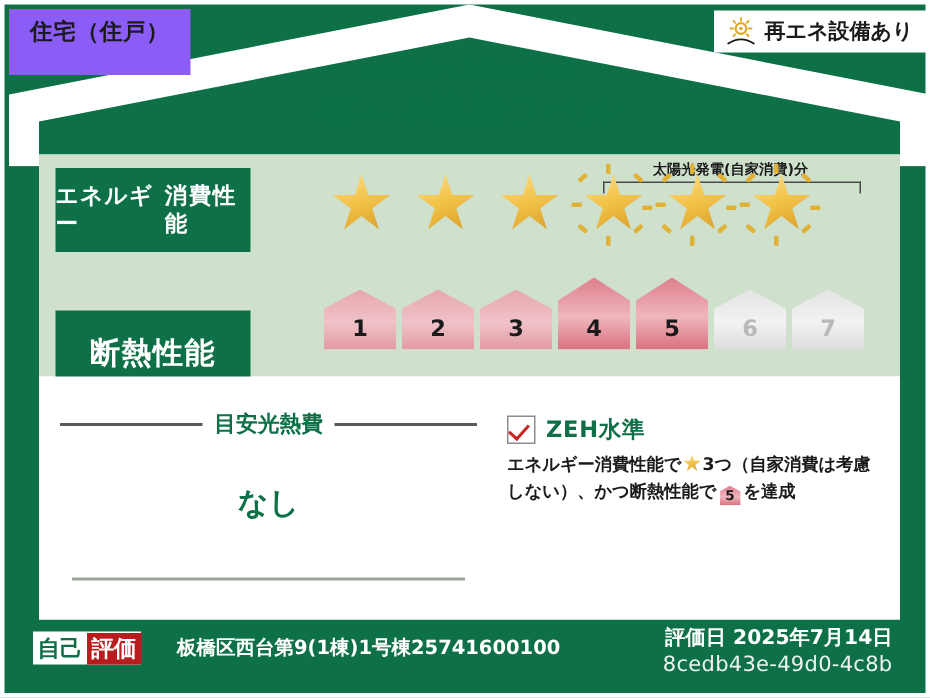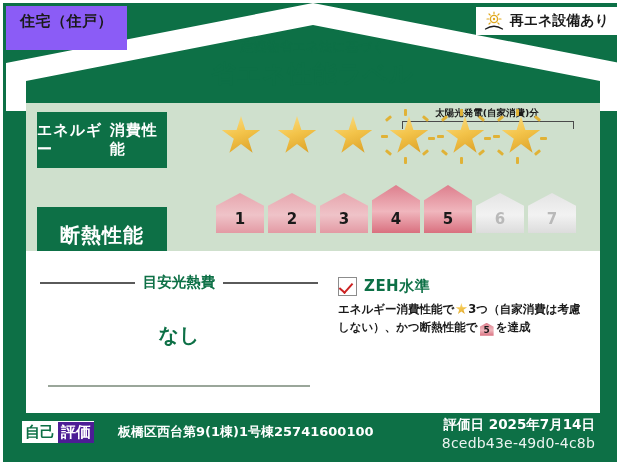--- a/index.html
+++ b/index.html
@@ -131,21 +131,21 @@
   .footer{position:absolute;left:0;bottom:3px;width:614px;height:48px;}
   .selfeval{
     position:absolute;left:19px;top:10px;height:22px;
     display:flex;align-items:flex-end;background:#ffffff;
   }
   .selfeval .a,.selfeval .b{
     font-size:15px;font-weight:bold;letter-spacing:0px;
     padding:1px 3px;display:flex;align-items:center;
   }
   .selfeval .a{color:#0d7046;}
-  .selfeval .b{color:#ffffff;background:#4c1d95;}
+  .selfeval .b{color:#ffffff;background:#b91c1c;}
   .addr{
     position:absolute;left:115px;top:12px;
     font-size:13px;font-weight:bold;color:#ffffff;white-space:nowrap;
   }
   .eval-date{
     position:absolute;right:22px;top:5px;text-align:right;color:#ffffff;
   }
   .eval-date-main{font-size:13.5px;font-weight:bold;white-space:nowrap;}
   .eval-id{font-size:14px;margin-top:1px;letter-spacing:.2px;opacity:.92;}
 </style>

